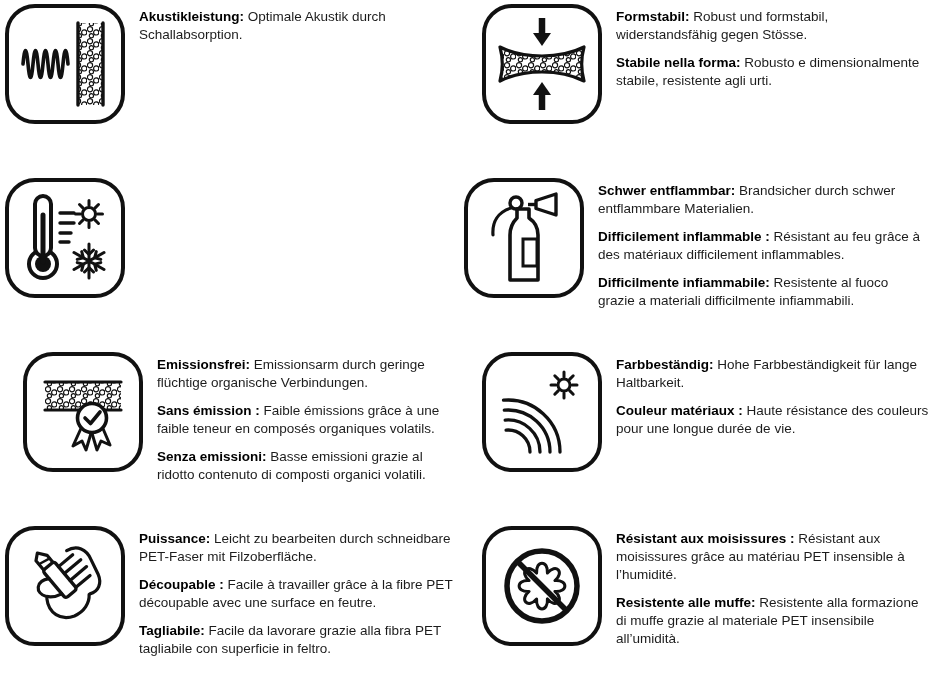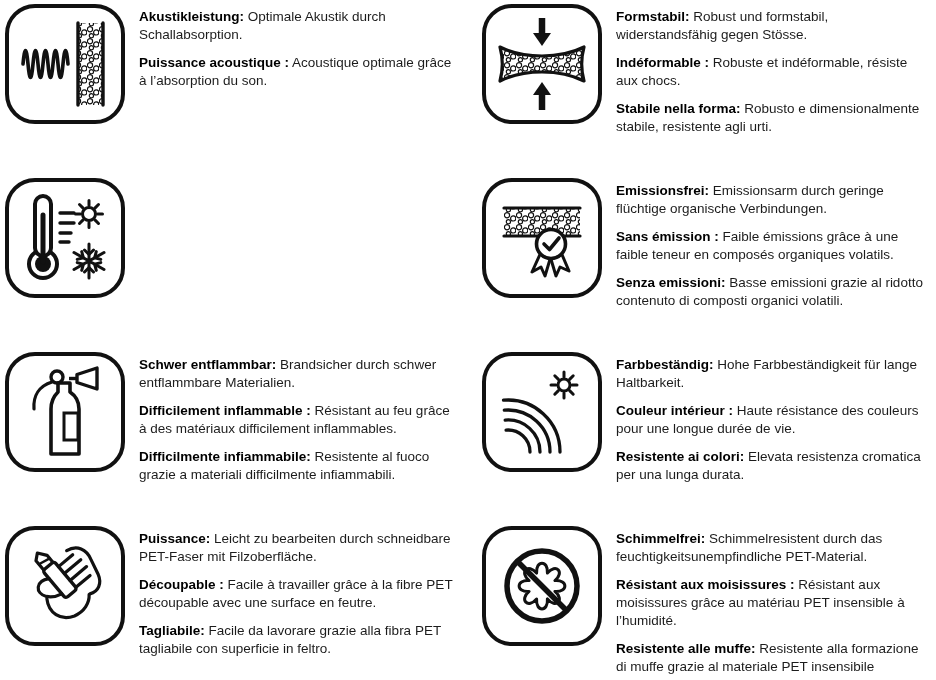--- a/index.html
+++ b/index.html
@@ -50,37 +50,35 @@
   <section class="cell">
     <div class="icon-box">
       <svg viewBox="0 0 100 100">
         <path d="M8,50 q2.5,-27 5,0 q2.5,27 5,0 q2.5,-27 5,0 q2.5,27 5,0 q2.5,-27 5,0 q2.5,27 5,0 q2.5,-27 5,0 q2.5,27 5,0 q2.5,-27 5,0" fill="none" stroke="#111" stroke-width="3.6" stroke-linecap="round"></path>
         <rect x="63" y="9" width="25" height="82" fill="url(#fiber)"></rect>
         <path d="M63,9 V91 M88,9 V91" stroke="#111" stroke-width="3.4" fill="none" stroke-linecap="round"></path>
       </svg>
     </div>
     <div class="texts">
       <p><b>Akustikleistung:</b> <span>Optimale Akustik durch Schallabsorption.</span></p>
-      <p><b>Puissance acoustique :</b> <span>Acoustique optimale grâce à l’absorption du son.</span></p>
     </div>
   </section>
 
   <section class="cell right">
     <div class="icon-box">
       <svg viewBox="0 0 100 100">
         <path d="M8,33 C32,45 68,45 92,33 C89,44 89,56 92,67 C68,55 32,55 8,67 C11,56 11,44 8,33 Z" fill="url(#fiber)" stroke="#111" stroke-width="3.2" stroke-linejoin="round"></path>
         <line x1="50" y1="4" x2="50" y2="21" stroke="#111" stroke-width="6.5"></line>
         <path d="M41,19 L59,19 L50,32 Z" fill="#111"></path>
         <line x1="50" y1="96" x2="50" y2="79" stroke="#111" stroke-width="6.5"></line>
         <path d="M41,81 L59,81 L50,68 Z" fill="#111"></path>
       </svg>
     </div>
     <div class="texts">
       <p><b>Formstabil:</b> <span>Robust und formstabil, widerstandsfähig gegen Stösse.</span></p>
-      <p><b>Indéformable :</b> <span>Robuste et indéformable, résiste aux chocs.</span></p>
       <p><b>Stabile nella forma:</b> <span>Robusto e dimensionalmente stabile, resistente agli urti.</span></p>
     </div>
   </section>
 
   <section class="cell">
     <div class="icon-box">
       <svg viewBox="0 0 100 100">
         <circle cx="28" cy="76" r="14" fill="none" stroke="#111" stroke-width="4"></circle>
         <rect x="20" y="8" width="16" height="60" rx="8" fill="#fff" stroke="#111" stroke-width="4"></rect>
         <circle cx="28" cy="76" r="8" fill="#111"></circle>
@@ -99,75 +97,74 @@
           <g transform="rotate(-60)">
               <path d="M-4.5,-11 L0,-6.5 L4.5,-11 M-4.5,11 L0,6.5 L4.5,11"></path>
             </g>
         </g>
       </svg>
     </div>
     <div class="texts">
     </div>
   </section>
 
+  <section class="cell">
+    <div class="icon-box">
+      <svg viewBox="0 0 100 100">
+        <path d="M37,20 C24,24 18,34 19,47" fill="none" stroke="#111" stroke-width="3.2" stroke-linecap="round"></path>
+        <circle cx="42" cy="15" r="6" fill="#fff" stroke="#111" stroke-width="3.4"></circle>
+        <line x1="54" y1="16.5" x2="63" y2="16.5" stroke="#111" stroke-width="3.4"></line>
+        <path d="M62,12.5 L82,6 L82,27 L62,20.5 Z" fill="#fff" stroke="#111" stroke-width="3.4" stroke-linejoin="round"></path>
+        <path d="M43,21 H55 V30 C61,34 64,40 64,47 V92 H36 V47 C36,40 39,34 43,30 Z" fill="#fff" stroke="#111" stroke-width="3.6" stroke-linejoin="round"></path>
+        <rect x="49" y="51" width="14" height="27" fill="none" stroke="#111" stroke-width="3"></rect>
+      </svg>
+    </div>
+    <div class="texts">
+      <p><b>Schwer entflammbar:</b> <span>Brandsicher durch schwer entflammbare Materialien.</span></p>
+      <p><b>Difficilement inflammable :</b> <span>Résistant au feu grâce à des matériaux difficilement inflammables.</span></p>
+      <p><b>Difficilmente infiammabile:</b> <span>Resistente al fuoco grazie a materiali difficilmente infiammabili.</span></p>
+    </div>
+  </section>
+
   <section class="cell right">
     <div class="icon-box">
       <svg viewBox="0 0 100 100">
         <rect x="12" y="20" width="76" height="28" fill="url(#fiber)"></rect>
         <path d="M12,20 H88 M12,48 H88" stroke="#111" stroke-width="3.2" stroke-linecap="round"></path>
         <path d="M50,62 L40,84 L49,79 L53,88 L59,68 Z" fill="#fff" stroke="#111" stroke-width="3" stroke-linejoin="round"></path>
         <path d="M68,62 L77,83 L68,79 L64,88 L58,68 Z" fill="#fff" stroke="#111" stroke-width="3" stroke-linejoin="round"></path>
         <circle cx="59" cy="56" r="14.5" fill="#fff" stroke="#111" stroke-width="3.6"></circle>
         <path d="M52,56 l5.5,5.5 L67,50" fill="none" stroke="#111" stroke-width="3.6" stroke-linecap="round" stroke-linejoin="round"></path>
       </svg>
     </div>
     <div class="texts">
       <p><b>Emissionsfrei:</b> <span>Emissionsarm durch geringe flüchtige organische Verbindungen.</span></p>
       <p><b>Sans émission :</b> <span>Faible émissions grâce à une faible teneur en composés organiques volatils.</span></p>
       <p><b>Senza emissioni:</b> <span>Basse emissioni grazie al ridotto contenuto di composti organici volatili.</span></p>
     </div>
   </section>
 
-  <section class="cell">
-    <div class="icon-box">
-      <svg viewBox="0 0 100 100">
-        <path d="M37,20 C24,24 18,34 19,47" fill="none" stroke="#111" stroke-width="3.2" stroke-linecap="round"></path>
-        <circle cx="42" cy="15" r="6" fill="#fff" stroke="#111" stroke-width="3.4"></circle>
-        <line x1="54" y1="16.5" x2="63" y2="16.5" stroke="#111" stroke-width="3.4"></line>
-        <path d="M62,12.5 L82,6 L82,27 L62,20.5 Z" fill="#fff" stroke="#111" stroke-width="3.4" stroke-linejoin="round"></path>
-        <path d="M43,21 H55 V30 C61,34 64,40 64,47 V92 H36 V47 C36,40 39,34 43,30 Z" fill="#fff" stroke="#111" stroke-width="3.6" stroke-linejoin="round"></path>
-        <rect x="49" y="51" width="14" height="27" fill="none" stroke="#111" stroke-width="3"></rect>
-      </svg>
-    </div>
-    <div class="texts">
-      <p><b>Schwer entflammbar:</b> <span>Brandsicher durch schwer entflammbare Materialien.</span></p>
-      <p><b>Difficilement inflammable :</b> <span>Résistant au feu grâce à des matériaux difficilement inflammables.</span></p>
-      <p><b>Difficilmente infiammabile:</b> <span>Resistente al fuoco grazie a materiali difficilmente infiammabili.</span></p>
-    </div>
-  </section>
-
   <section class="cell right">
     <div class="icon-box">
       <svg viewBox="0 0 100 100">
         <g fill="none" stroke="#111" stroke-width="3.3" stroke-linecap="round">
           <path d="M11.5,38.2 A52,52 0 0 1 68,90"></path>
           <path d="M12.3,48.2 A42,42 0 0 1 58,90"></path>
           <path d="M13.2,58.1 A32,32 0 0 1 48,90"></path>
           <path d="M14.1,68.1 A22,22 0 0 1 38,90"></path>
         </g>
         <g stroke="#111" stroke-width="3" stroke-linecap="round" fill="none">
           <circle cx="72" cy="23" r="6"></circle>
           <path d="M72,10 v5 M72,31 v5 M59,23 h5 M80,23 h5 M62.8,13.8 l3.6,3.6 M77.6,28.6 l3.6,3.6 M81.2,13.8 l-3.6,3.6 M66.4,28.6 l-3.6,3.6"></path>
         </g>
       </svg>
     </div>
     <div class="texts">
       <p><b>Farbbeständig:</b> <span>Hohe Farbbeständigkeit für lange Haltbarkeit.</span></p>
-      <p><b>Couleur intérieur :</b> <span>Haute résistance des couleurs pour une longue durée de vie.</span></p>
-      <p><b>Resistente ai colori:</b> <span>Elevata resistenza cromatica per una lunga durata.</span></p>
+      <p><b>Couleur matériaux :</b> <span>Haute résistance des couleurs pour une longue durée de vie.</span></p>
     </div>
   </section>
 
   <section class="cell">
     <div class="icon-box">
       <svg viewBox="0 0 100 100">
         <g transform="rotate(-40 50 50)" fill="none" stroke="#111" stroke-linecap="round" stroke-linejoin="round">
           <path d="M44,24 V12 L50,7 L56,15 V24" stroke-width="3.2"></path>
           <path d="M44,16.5 L56,19" stroke-width="2.4"></path>
           <rect x="42.5" y="24" width="15" height="36" rx="3" stroke-width="3.4" fill="#fff"></rect>
@@ -195,19 +192,18 @@
                  C36.1,73.1 26.9,63.9 37.1,55.4
                  C23.8,56.5 23.8,43.5 37.1,44.6
                  C26.9,36.1 36.1,26.9 44.6,37.1
                  C43.5,23.8 56.5,23.8 55.4,37.1
                  C63.9,26.9 73.1,36.1 62.9,44.6 Z" fill="none" stroke="#111" stroke-width="3" stroke-linejoin="round"></path>
         <circle cx="50" cy="50" r="35" fill="none" stroke="#111" stroke-width="5.5"></circle>
         <line x1="26" y1="26" x2="74" y2="74" stroke="#111" stroke-width="5.5"></line>
       </svg>
     </div>
     <div class="texts">
-      <p><b>Schimmelfrei:</b> <span>Schimmelresistent durch das feuchtigkeitsunempfindliche PET-Material.</span></p>
       <p><b>Résistant aux moisissures :</b> <span>Résistant aux moisissures grâce au matériau PET insensible à l’humidité.</span></p>
       <p><b>Resistente alle muffe:</b> <span>Resistente alla formazione di muffe grazie al materiale PET insensibile all’umidità.</span></p>
     </div>
   </section>
 
 </div>
 
 </body></html>

